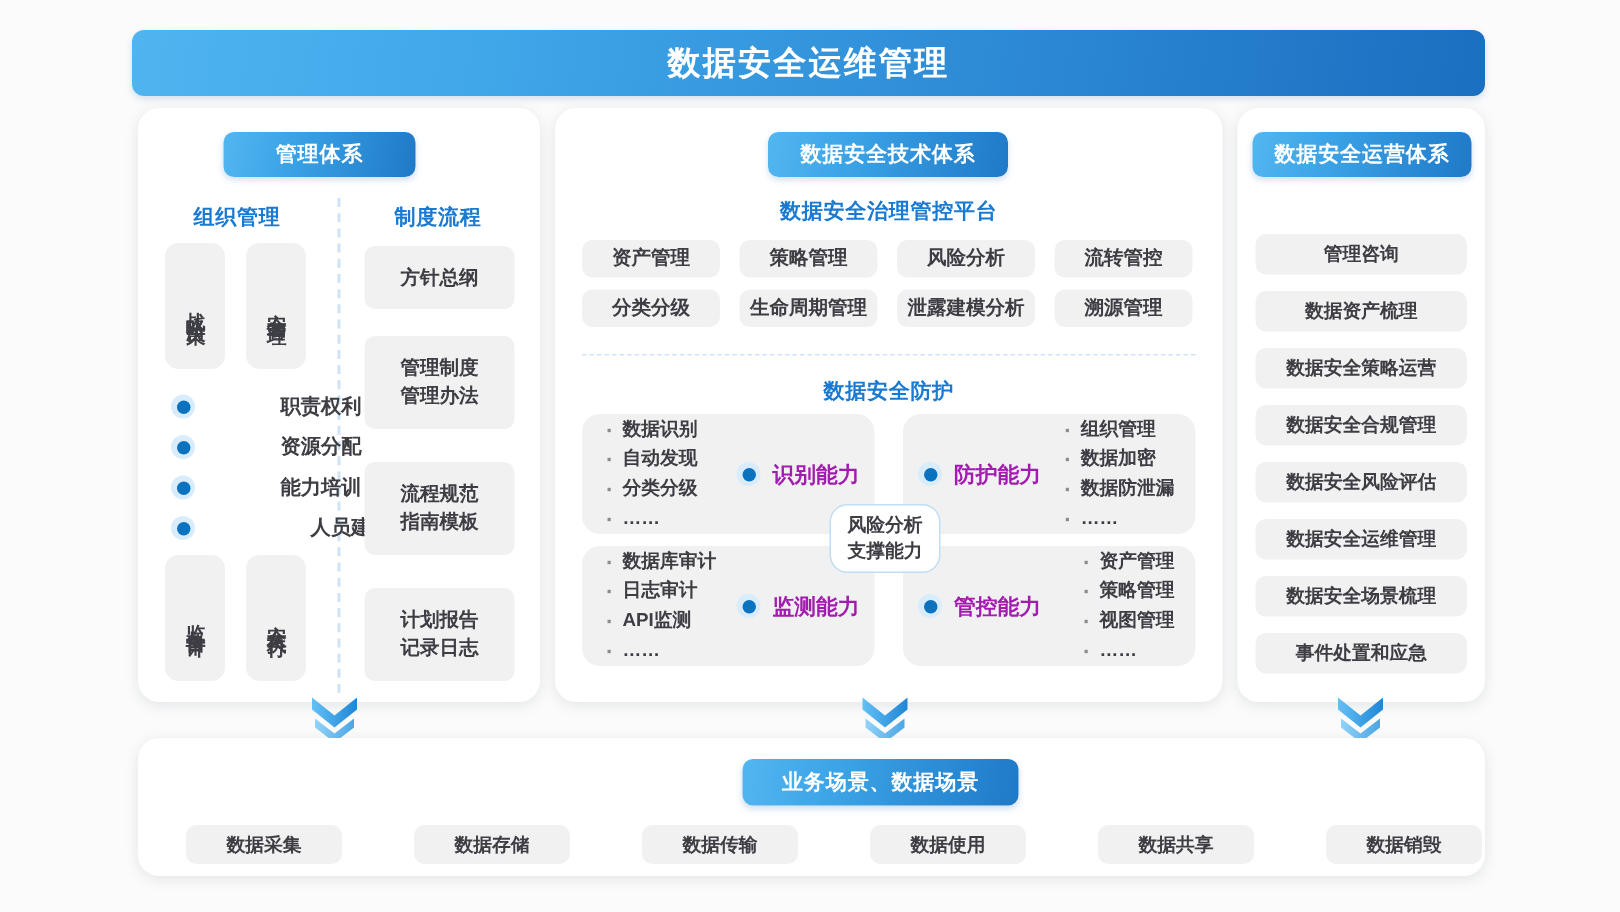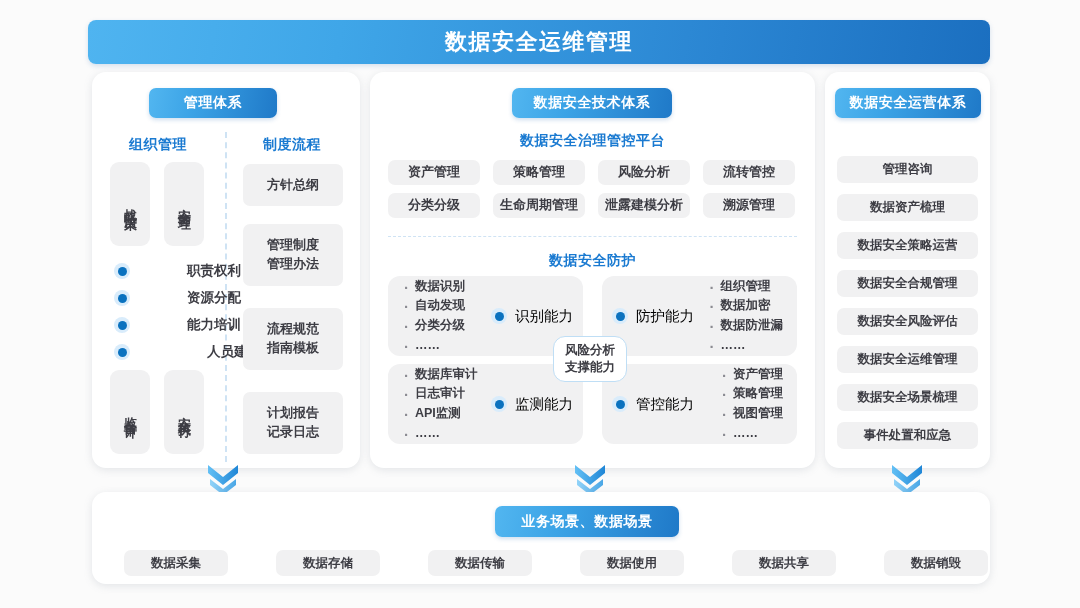--- a/index.html
+++ b/index.html
@@ -100,21 +100,21 @@
   .quad-list li {
     list-style: none; font-size: 12.5px; font-weight: bold; color: #3d3d44;
     white-space: nowrap; position: relative; padding-left: 13px; line-height: 1.42;
   }
   .quad-list li::before {
     content: "·"; position: absolute; left: 2px; top: -1px;
     color: #8b8b92; font-size: 15px; font-weight: bold;
   }
   .cap-label { display: flex; align-items: center; gap: 8px; }
   .cap-label .txt {
-    color: #000000; font-size: 14.5px; font-weight: normal; white-space: nowrap;
+    color: #a21caf; font-size: 14.5px; font-weight: bold; white-space: nowrap;
   }
 
   
   #hub {
     position: absolute; left: 183px; top: 264px; width: 74px; height: 46px;
     background: #ffffff; border: 1.5px solid #bfdef5; border-radius: 12px;
     display: flex; flex-direction: column; align-items: center; justify-content: center;
     font-size: 12.5px; font-weight: bold; color: #3d3d44; line-height: 1.35;
     z-index: 5;
   }

